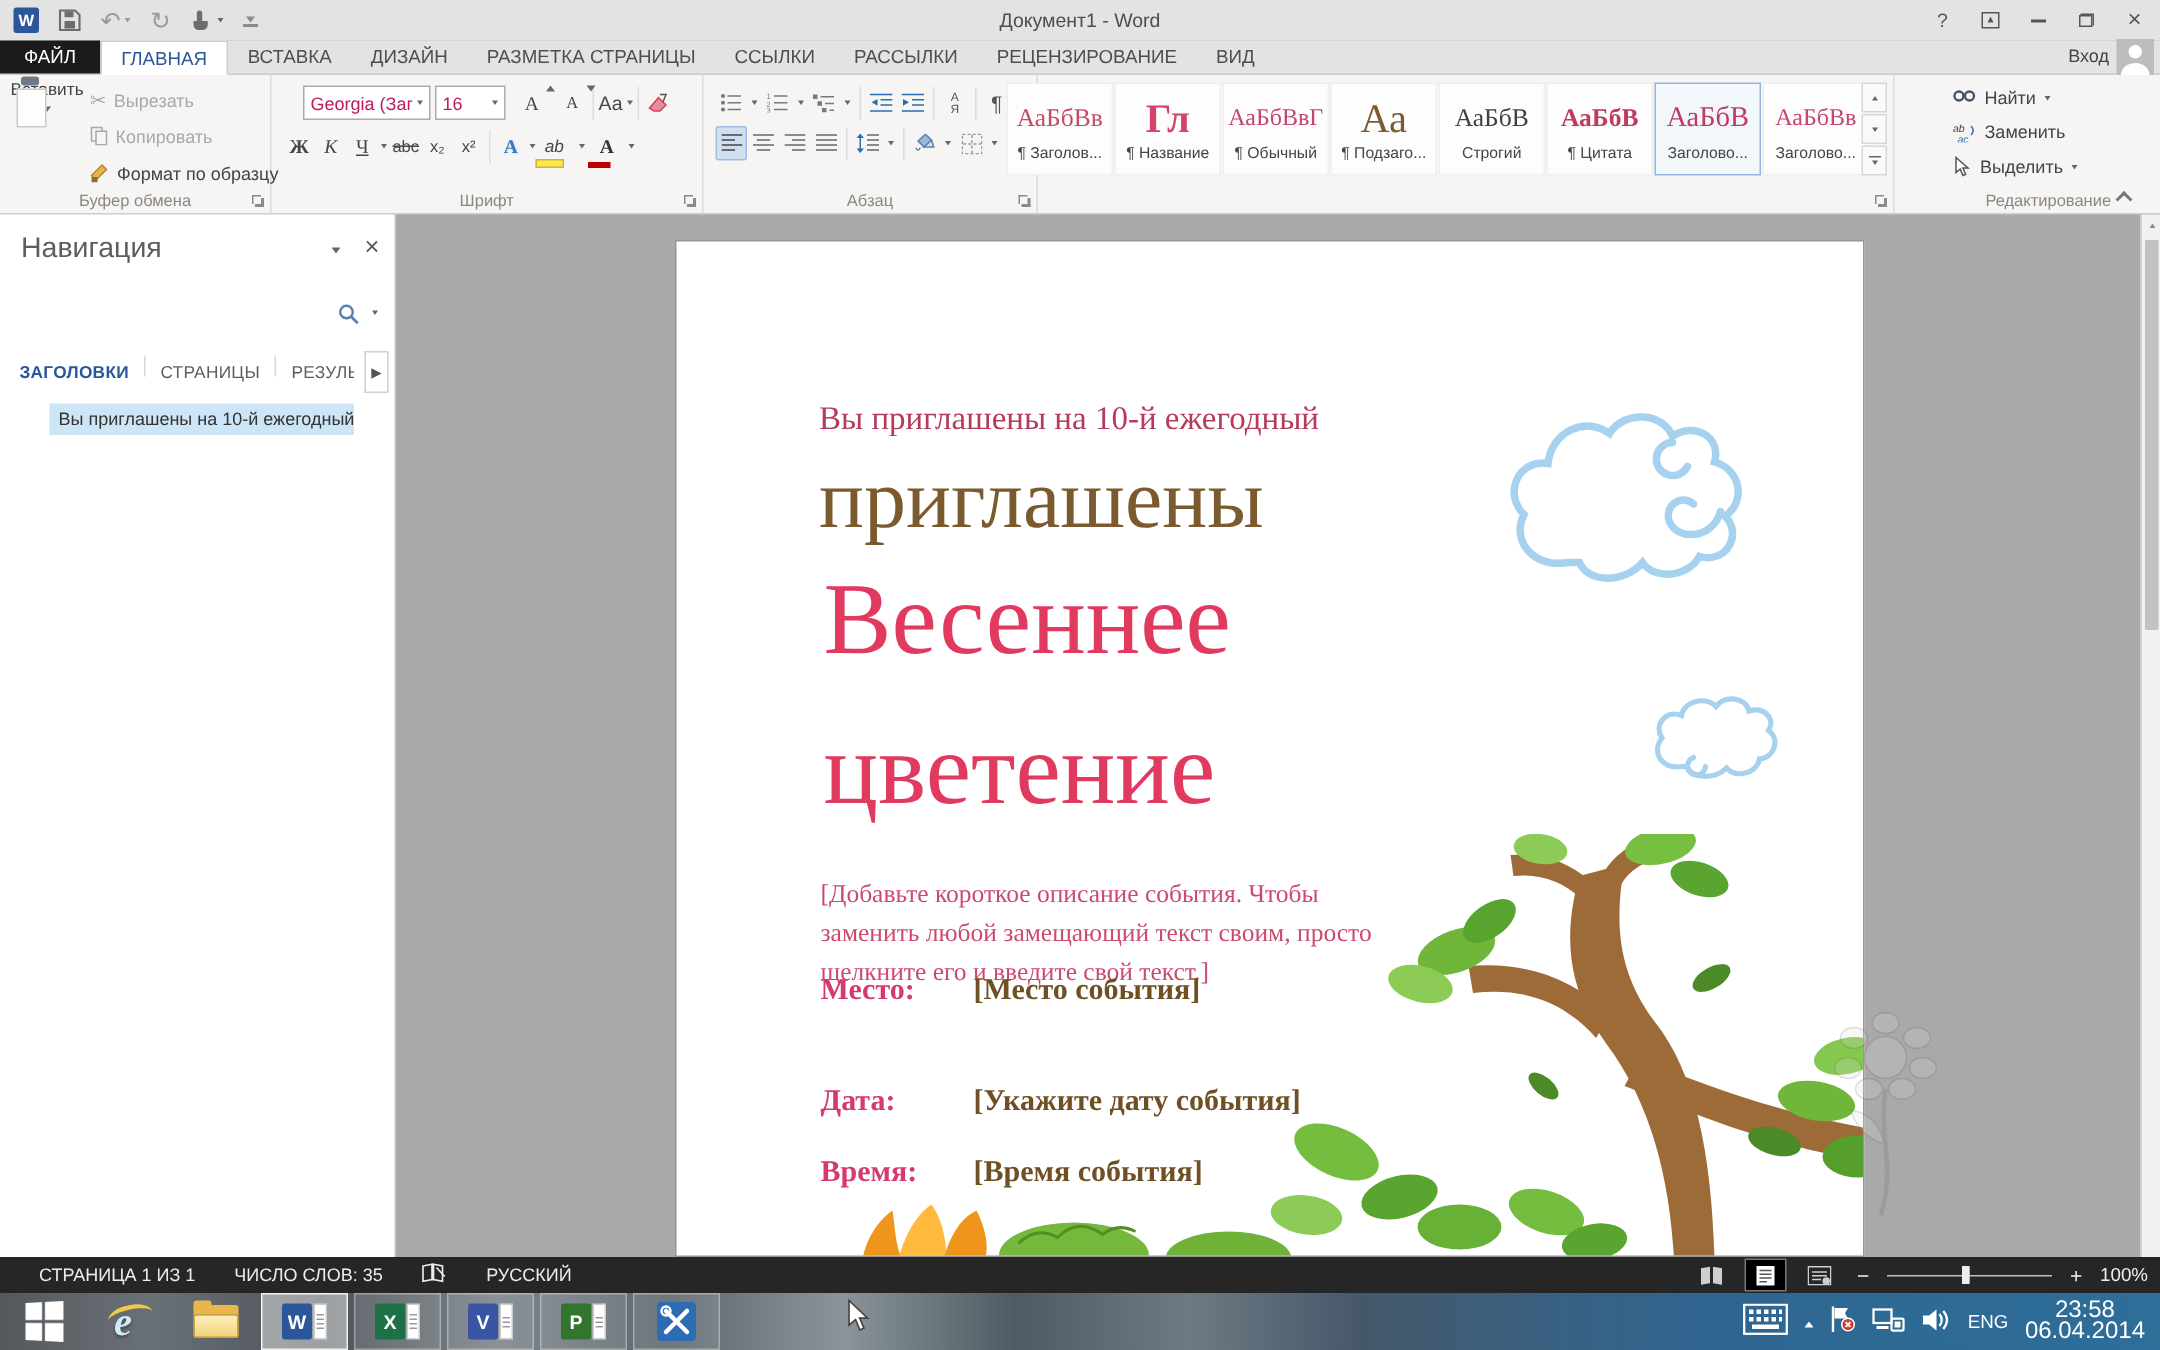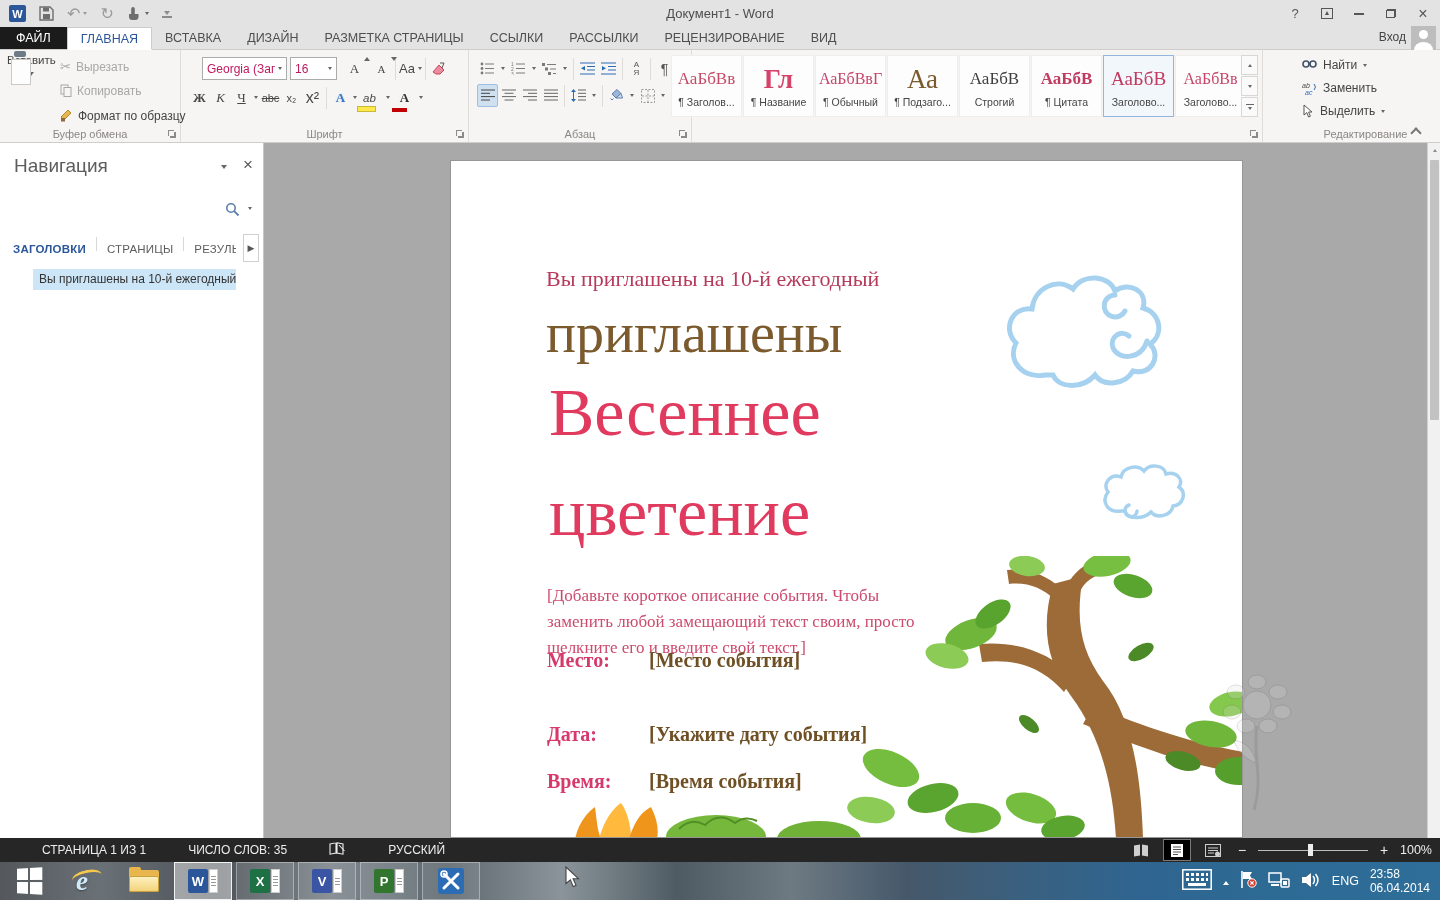--- a/index.html
+++ b/index.html
@@ -106,41 +106,41 @@
 .doc-field .fvalue{color:#6f5025}
 .deco{position:absolute;pointer-events:none}
 
 
 .scrollbar{position:absolute;right:0;top:143px;width:13px;height:695px;background:#f1f1f1;border-left:1px solid #d0d0d0}
 .sb-arrow{width:13px;height:15px;display:flex;align-items:center;justify-content:center}
 .sb-thumb{position:absolute;left:2px;top:17px;width:9px;height:260px;background:#c2c2c2;border-radius:1px}
 
 
 .statusbar{position:absolute;left:0;top:838px;width:100%;height:24px;background:#262626;color:#ededed;display:flex;align-items:center;font-size:12px}
-.sb-item{margin-left:42px;white-space:nowrap}
+.sb-item{margin-left:26px;white-space:nowrap}
 .sb-right{position:absolute;right:8px;display:flex;align-items:center;gap:10px}
 .viewbtn{width:26px;height:20px;display:flex;align-items:center;justify-content:center}
 .viewbtn.active{background:#000;outline:1px solid #777}
 .zoom-track{position:relative;width:110px;height:20px;display:flex;align-items:center}
 .zoom-line{width:110px;height:1px;background:#bdbdbd}
 .zoom-mid{position:absolute;left:54px;top:5px;width:1px;height:10px;background:#bdbdbd}
 .zoom-thumb{position:absolute;left:50px;top:4px;width:5px;height:12px;background:#ededed}
 .zoom-pm{font-size:14px;color:#ededed;width:12px;text-align:center}
 
 
 .taskbar{position:absolute;left:0;top:862px;width:100%;height:38px;background:linear-gradient(90deg,#54585d 0%,#6a7176 7%,#4c5257 15%,#7d868c 23%,#5d686e 31%,#8a949a 39%,#4f5b63 47%,#6d7a82 55%,#45586a 63%,#3a607f 71%,#2f6590 79%,#2d6a94 88%,#2e6e99 100%)}
 .tb-item{position:absolute;top:0;height:38px;display:flex;align-items:center;justify-content:center}
 .tb-app{width:58px;border:1px solid rgba(255,255,255,.35);background:rgba(255,255,255,.10)}
 .tb-app.active{background:rgba(255,255,255,.45);border-color:rgba(255,255,255,.85)}
 .appletter{width:20px;height:24px;border-radius:2px;color:#fff;font-weight:bold;font-size:13px;display:flex;align-items:center;justify-content:center}
 .appdoc{width:9px;height:24px;background:#fff;margin-left:1px;display:flex;flex-direction:column;justify-content:center;gap:2px;border:1px solid rgba(0,0,0,.2)}
 .appdoc i{display:block;height:1px;background:#9a9a9a;margin:0 1px}
 .tray{position:absolute;right:0;top:862px;height:38px;display:flex;align-items:center;gap:11px;color:#fff;padding-right:10px}
 .tray .txt{font-size:12.5px}
-.clock{text-align:left;font-size:12px;line-height:14px}
+.clock{text-align:center;font-size:16px;line-height:14px}
 .start-pane{width:26px;height:26px;display:grid;grid-template-columns:12px 12px;grid-template-rows:12px 12px;gap:2px;transform:perspective(60px) rotateY(-14deg)}
 .start-pane i{background:#fff}
 .ie-e{position:relative;color:#cfeaf8;font-size:27px;font-weight:bold;font-style:italic;font-family:"Liberation Serif",serif;text-shadow:0 1px 2px rgba(0,0,0,.4)}
 .ie-e::after{content:"";position:absolute;left:-4px;top:4px;width:30px;height:12px;border-top:3px solid #f5c84c;border-radius:50%;transform:rotate(-12deg)}
 .folder-ic{position:relative;width:30px;height:22px}
 .folder-ic .back{position:absolute;left:0;top:0;width:30px;height:22px;background:#e8b64c;border-radius:2px}
 .folder-ic .tabf{position:absolute;left:0;top:-3px;width:12px;height:6px;background:#e8b64c;border-radius:2px 2px 0 0}
 .folder-ic .front{position:absolute;left:0;top:6px;width:30px;height:16px;background:linear-gradient(#fdf0c0,#f3d37a);border-radius:2px;border:1px solid #caa23e}
 .cursor{position:absolute;z-index:99}
 </style>
@@ -261,21 +261,21 @@
             </svg>
         </span>
       </div>
       <div style="position:absolute;left:8px;top:36px;display:flex;align-items:center">
         <span class="mb glyph-serif" style="font-weight:bold">Ж</span>
         <span class="mb glyph-serif" style="font-style:italic">К</span>
         <span class="mb glyph-serif u-line">Ч</span>
         <span class="caret small" style="margin:0 2px"></span>
         <span class="mb s-line" style="font-size:11px">abc</span>
         <span class="mb" style="font-size:11px">x₂</span>
-        <span class="mb" style="font-size:16px">x²</span>
+        <span class="mb" style="font-size:11px">x²</span>
         <span class="vsep"></span>
         <span class="mb fx-a">А</span>
         <span class="caret small" style="margin:0 2px"></span>
         <span class="mb hl-ab">ab</span>
         <span class="caret small" style="margin:0 4px 0 6px"></span>
         <span class="mb fc-a">А</span>
         <span class="caret small" style="margin:0 2px 0 4px"></span>
       </div>
       <span class="grp-label">Шрифт</span>
       <span class="dlg"></span>

